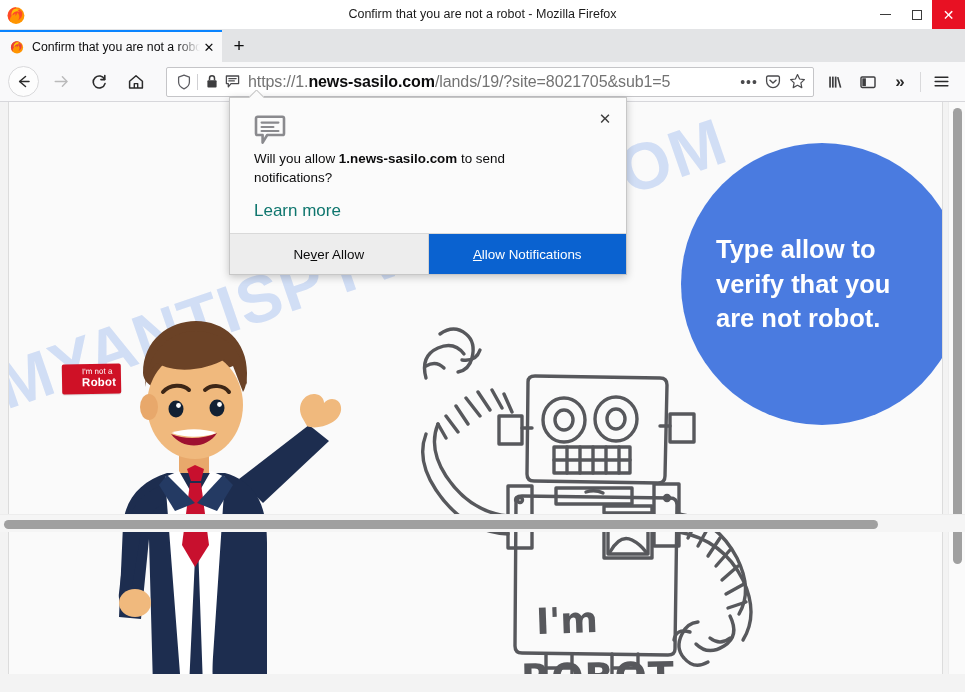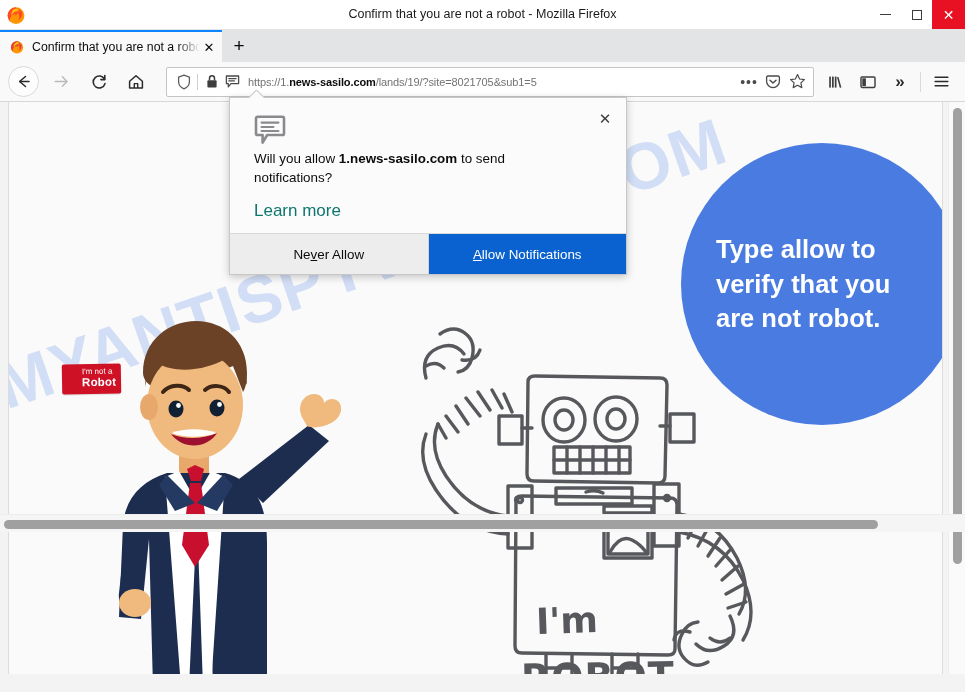--- a/index.html
+++ b/index.html
@@ -117,21 +117,21 @@
     border-radius: 2px;
     display: flex; align-items: center;
     padding: 0 4px 0 6px;
     min-width: 0;
     position: relative;
   }
   .ub-icon { width: 21px; height: 20px; flex:none; display:flex; align-items:center; justify-content:center; }
   .ub-sep { width:1px; height:16px; background:#d0d0d3; margin:0 3px; flex:none; }
   .ub-url {
     flex: 1; min-width: 0;
-    font-size: 11px;
+    font-size: 16px;
     color: #737373;
     white-space: nowrap; overflow: hidden;
     margin-left: 5px;
     letter-spacing: -0.1px;
     -webkit-mask-image: linear-gradient(to right, #000 95%, transparent 100%);
     mask-image: linear-gradient(to right, #000 95%, transparent 100%);
   }
   .ub-url b { color: #0c0c0d; font-weight: 700; }
   .ub-right { display:flex; align-items:center; flex:none; }
   .ub-right .ub-icon { width:24px; }

